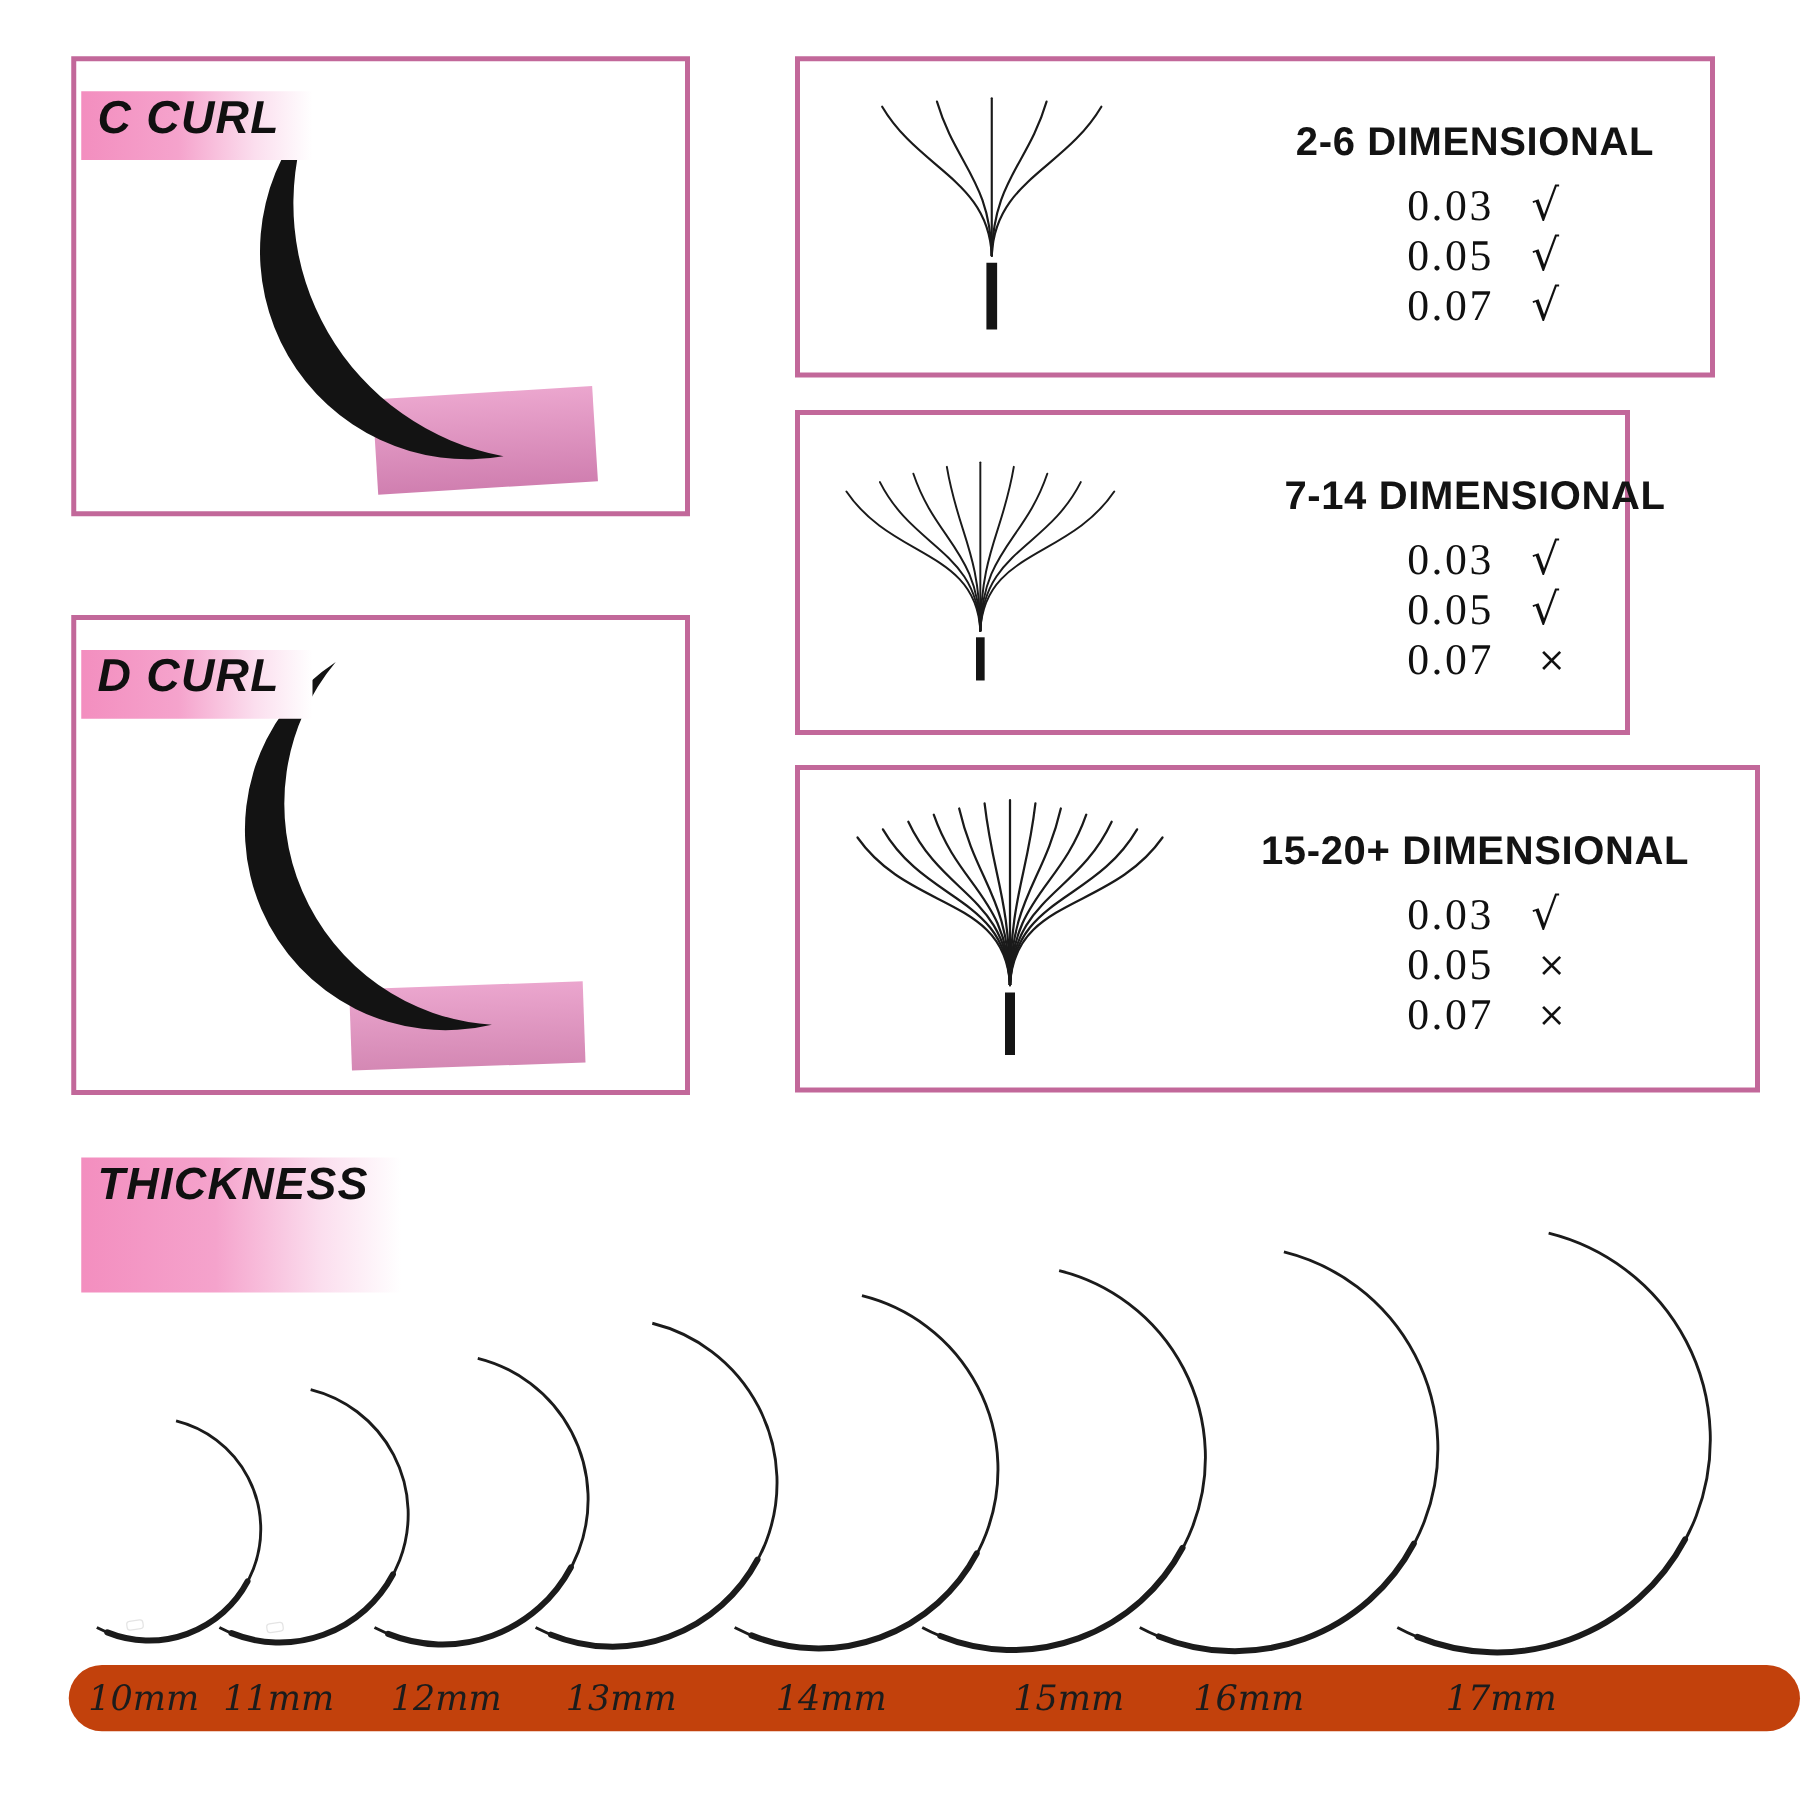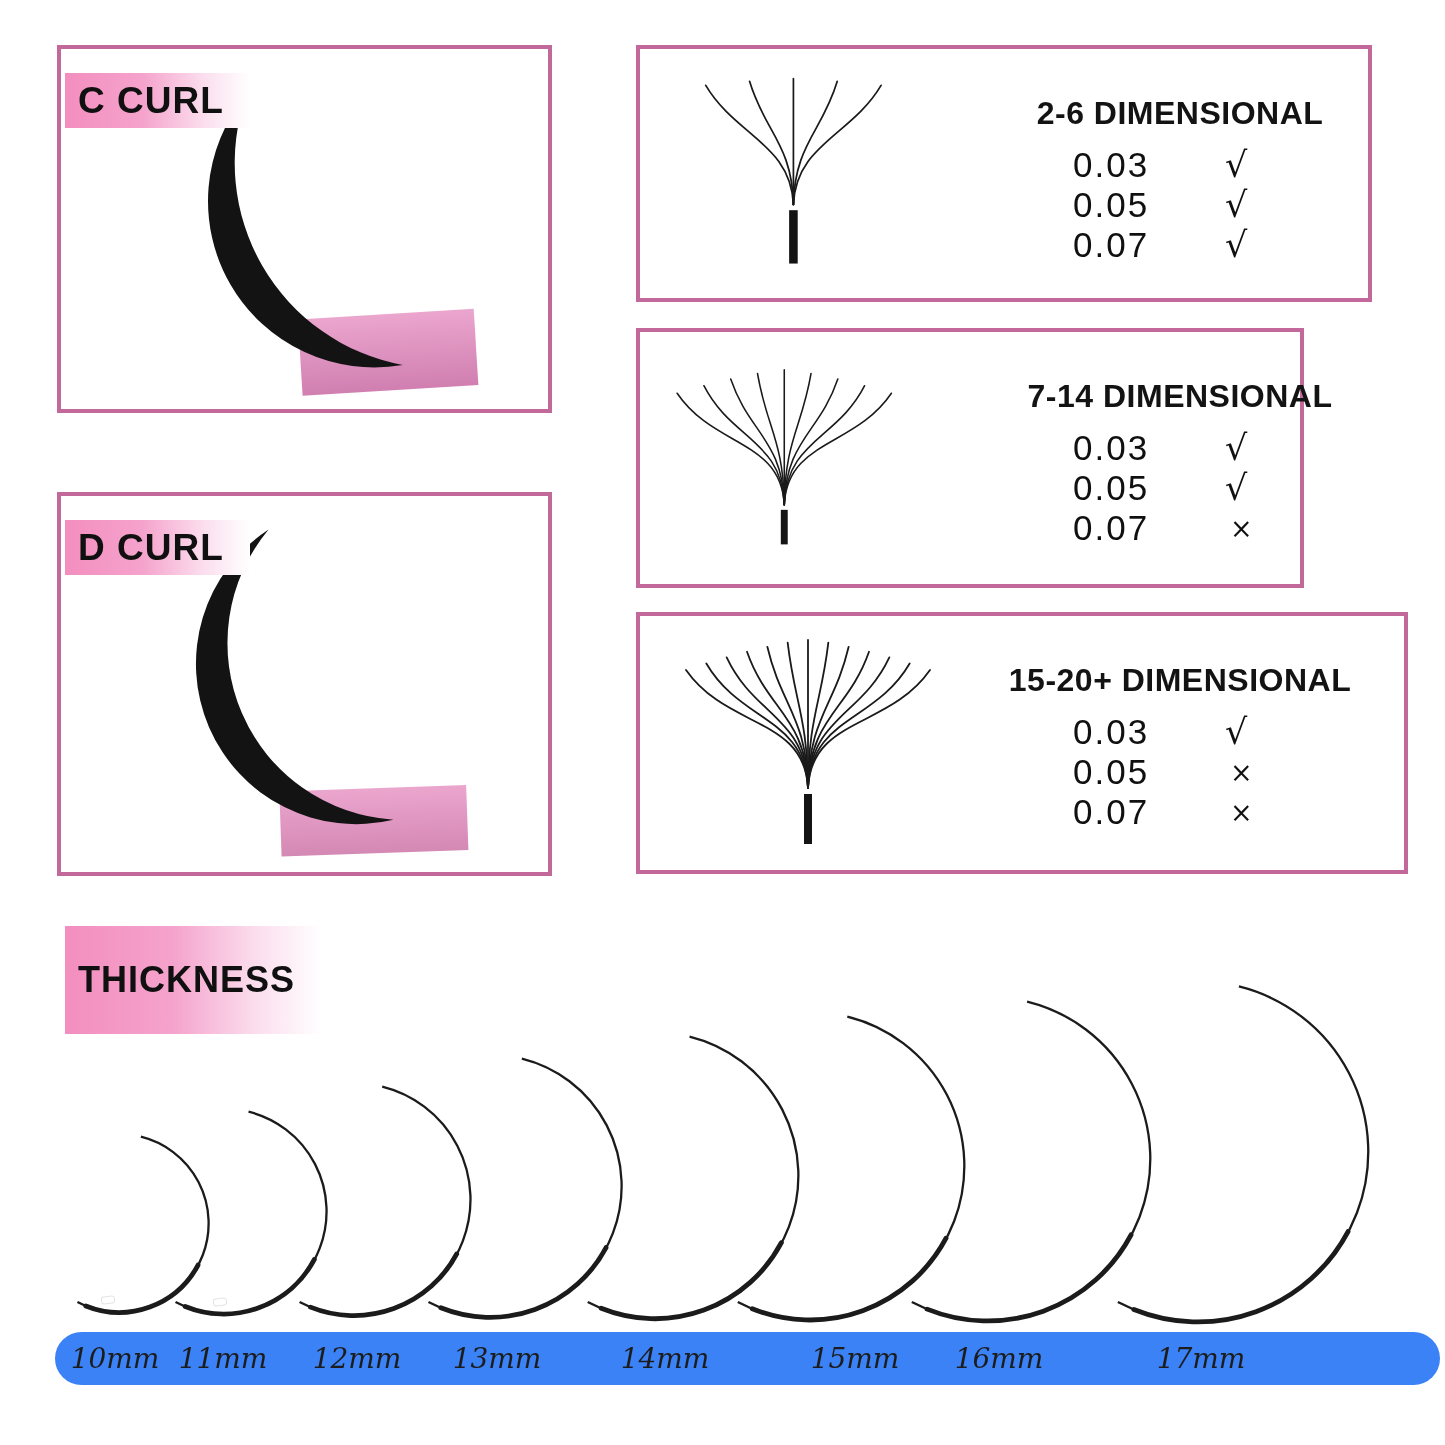--- a/index.html
+++ b/index.html
@@ -8,38 +8,38 @@
           font-family:"Liberation Sans",sans-serif;overflow:hidden}
   .card{position:absolute;border:4px solid #c2689a;background:#fff}
   #card-c{left:57px;top:45px;width:495px;height:368px}
   #card-d{left:57px;top:492px;width:495px;height:384px}
   #dim0{left:636px;top:45px;width:736px;height:257px}
   #dim1{left:636px;top:328px;width:668px;height:260px}
   #dim2{left:636px;top:612px;width:772px;height:262px}
   .card svg, .lash-svg{position:absolute;display:block}
   .fan-svg{left:0;top:0;width:100%;height:100%}
   .curl-svg{left:0;top:0;width:100%;height:100%}
-  .chip{position:absolute;display:inline-flex;align-items:center;
-        padding:0 26px 0 13px;font-weight:bold;color:#101010;
+  .chip{position:absolute;display:inline-flex;align-items:flex-start;
+        padding:0 26px 0 13px;font-style:italic;font-weight:bold;color:#101010;
         background:linear-gradient(90deg,#f38ebf 0%,#f5a3cc 42%,#fbdeee 75%,#ffffff 100%);
         white-space:nowrap}
   .chip-curl{left:4px;top:24px;height:55px;font-size:37px;letter-spacing:1px}
   #chip-th{left:65px;top:926px;height:108px;font-size:36px;letter-spacing:1px}
   .dimcol{position:absolute;left:330px;top:46px;width:420px;text-align:center}
   .dimtitle{font-size:32px;font-weight:bold;letter-spacing:.5px;color:#131313;white-space:nowrap}
   .dimrows{display:inline-block;margin-top:13px}
   .dim-row{display:flex;height:40px;align-items:center}
-  .val{width:122px;text-align:left;font-family:Liberation Sans, sans-serif;
+  .val{width:122px;text-align:right;font-family:Liberation Serif, serif;
        font-size:35px;letter-spacing:2px;color:#101010}
   .mark{width:62px;margin-left:30px;text-align:left;font-family:"DejaVu Serif",serif;
         font-size:35px;color:#101010}
   .mark.x{font-size:27px;padding-left:5px}
   #lashes{left:0;top:950px;width:1445px;height:385px}
   .bar{position:absolute;left:55px;top:1332px;width:1385px;height:53px;
-       background:#3b82f6;border-radius:27px}
+       background:#c2410c;border-radius:27px}
   .mm{position:absolute;top:0;height:53px;line-height:53px;transform:translateX(-50%);
       font-family:"DejaVu Serif",serif;font-style:italic;font-size:28px;color:#1c1c1c;white-space:nowrap}
   .mm:nth-child(1){left:60px}.mm:nth-child(2){left:168px}.mm:nth-child(3){left:302px}
   .mm:nth-child(4){left:442px}.mm:nth-child(5){left:610px}.mm:nth-child(6){left:800px}
   .mm:nth-child(7){left:944px}.mm:nth-child(8){left:1146px}
   .bead{position:absolute;width:14px;height:8px;background:#fff;border:1px solid #e4e4e4;
         border-radius:3px;transform:rotate(-8deg)}
   #bead1{left:101px;top:1296px}
   #bead2{left:213px;top:1298px}
 </style>

